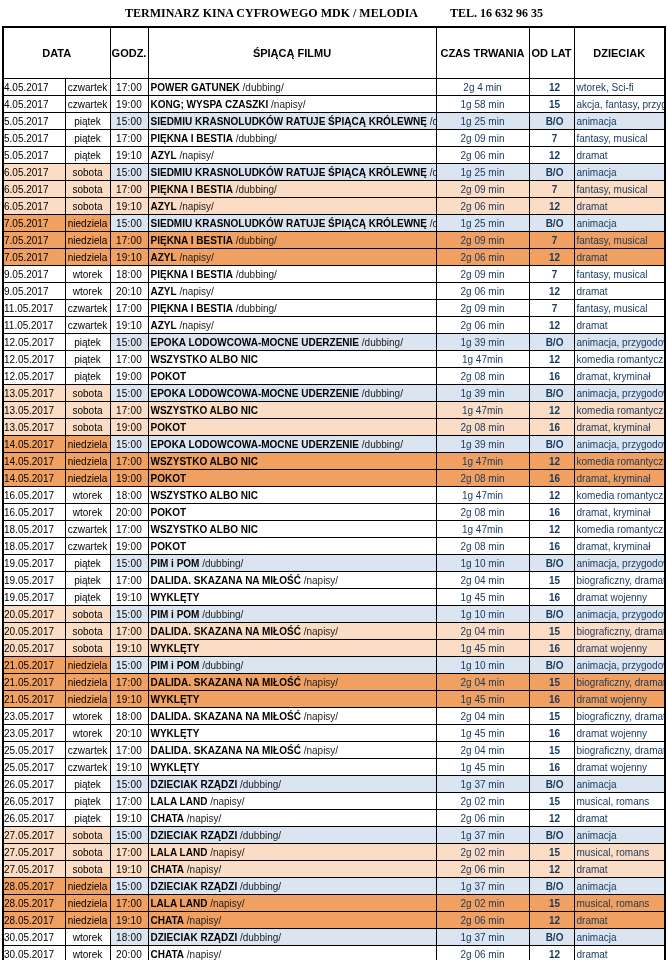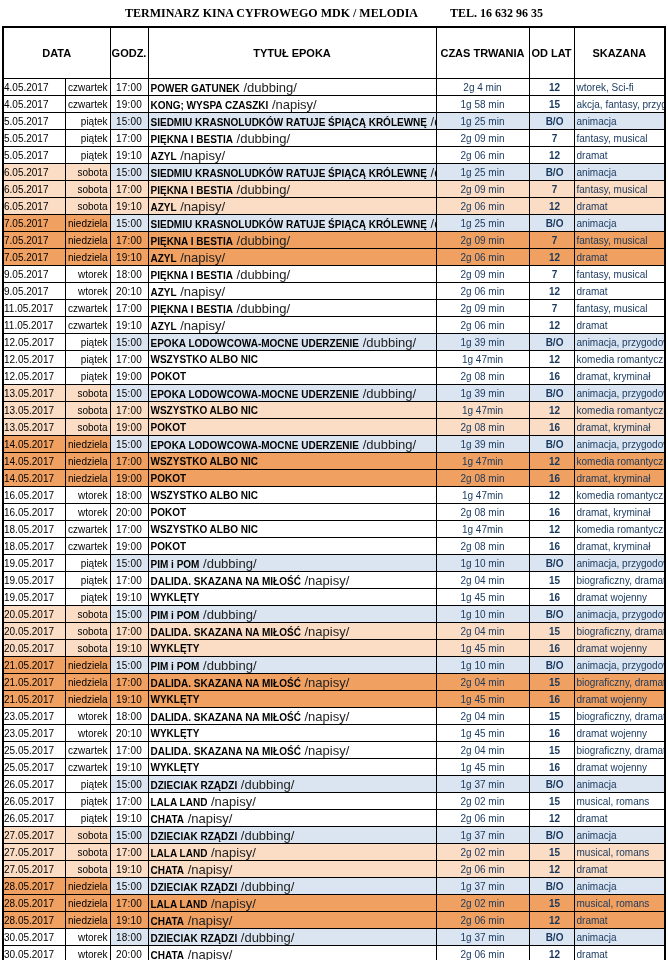--- a/index.html
+++ b/index.html
@@ -11,25 +11,25 @@
   .page-title .phone{margin-left:32px;}
   table{border-collapse:collapse;table-layout:fixed;margin-left:2px;width:664px;
       border:2px solid #000;}
   col.c-date{width:62px}col.c-day{width:45px}col.c-time{width:38px}
   col.c-title{width:288px}col.c-dur{width:93px}col.c-age{width:45px}col.c-genre{width:91px}
   th{border:1px solid #000;font-size:11px;font-weight:bold;text-align:center;
      height:18px;padding:16px 1px;background:#fff;overflow:hidden;white-space:nowrap;}
   td{border:1px solid #000;font-size:10px;height:16px;padding:0 2px;
      overflow:hidden;white-space:nowrap;vertical-align:middle;}
   td.date{text-align:left;padding-left:0;}
-  td.day{text-align:right;}
+  td.day{text-align:center;}
   td.time{text-align:center;letter-spacing:0.2px;}
   td.title{text-align:left;}
   td.title .film{font-weight:bold;color:#000;}
-  td.title .fmt{font-weight:normal;color:#222;font-size:13px;}
+  td.title .fmt{font-weight:normal;color:#222;font-size:10px;}
   td.dur{text-align:center;font-weight:normal;color:var(--navy);}
   td.age{text-align:center;font-weight:bold;color:var(--navy);padding-left:8px;}
   td.genre{text-align:left;color:var(--navy);}
   
   tr.saturday td.datecell{background:var(--sat);}
   tr.sunday td.datecell{background:var(--sun);}
   tr.weekday td.datecell{background:#fff;}
   tr.saturday td.showcell{background:var(--sat);}
   tr.sunday td.showcell{background:var(--sun);}
   tr.weekday td.showcell{background:#fff;}
@@ -49,24 +49,24 @@
       <col class="c-time">
     <col class="c-title">
       <col class="c-dur">
       <col class="c-age">
       <col class="c-genre">
   </colgroup>
   <thead>
     <tr>
       <th colspan="2">DATA</th>
       <th>GODZ.</th>
-      <th>TYTUŁ EPOKA</th>
+      <th>ŚPIĄCĄ FILMU</th>
       <th>CZAS TRWANIA</th>
       <th>OD LAT</th>
-      <th>SKAZANA</th>
+      <th>DZIECIAK</th>
     </tr>
   </thead>
   <tbody id="rows">
       <tr class="weekday">
         <td class="date datecell">4.05.2017</td>
         <td class="day datecell">czwartek</td>
         <td class="time showcell">17:00</td>
         <td class="title showcell"><span class="film">POWER GATUNEK</span><span class="fmt"> /dubbing/</span></td>
         <td class="dur showcell">2g 4 min</td>
         <td class="age showcell">12</td>

